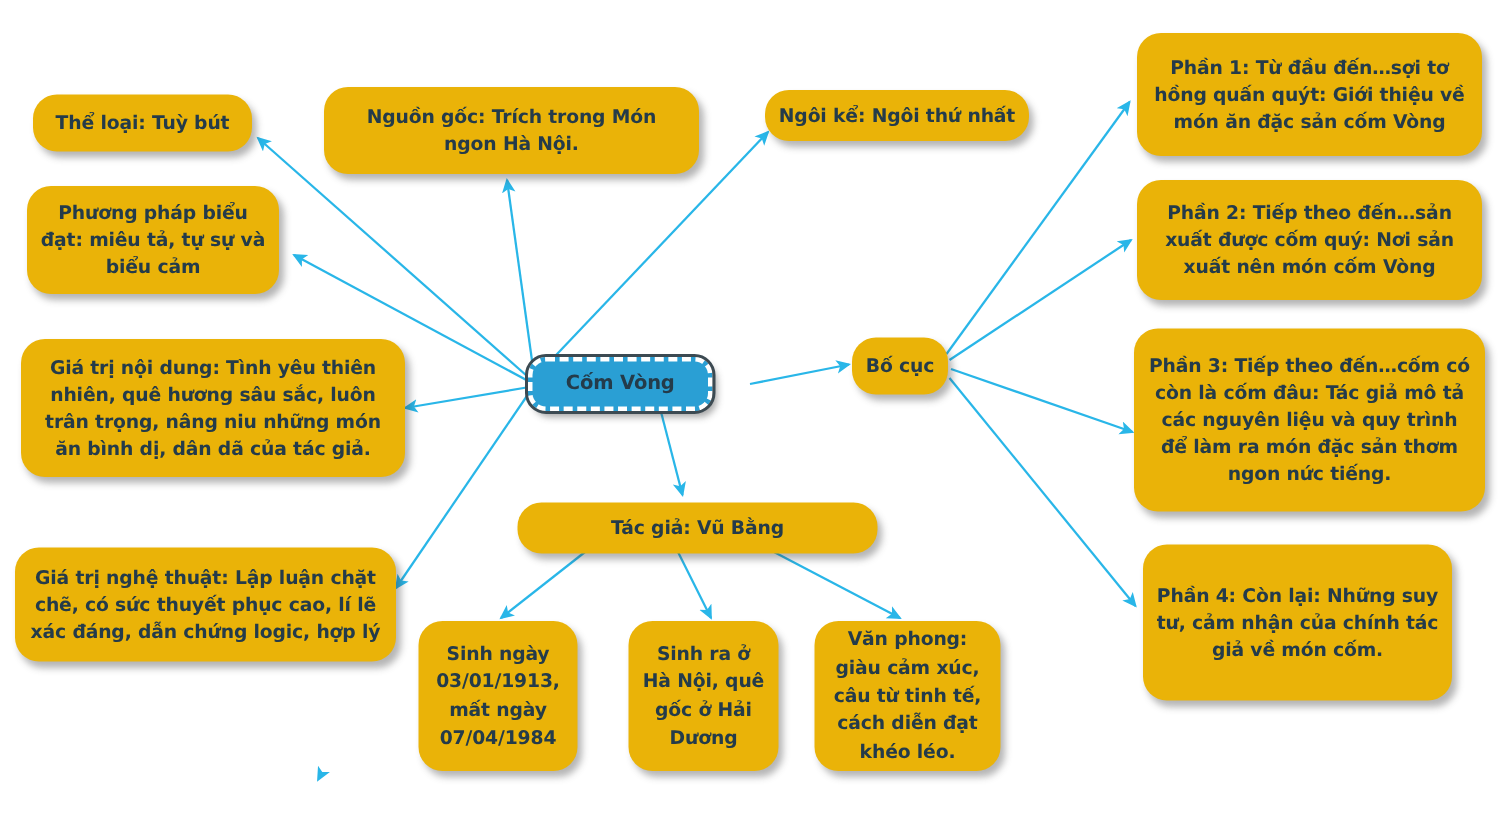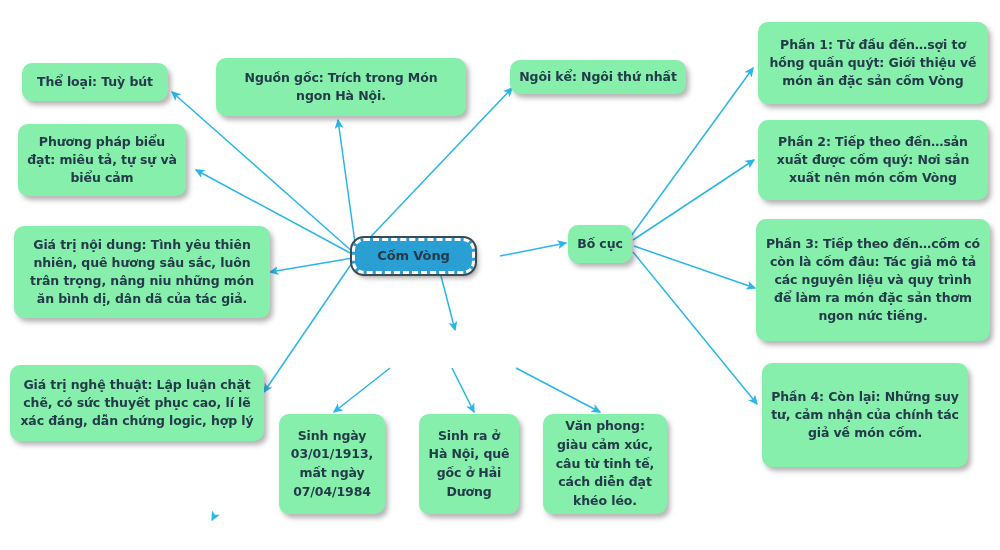--- a/index.html
+++ b/index.html
@@ -19,23 +19,23 @@
     position: absolute;
     left: 0;
     top: 0;
     width: 1000px;
     height: 550px;
     pointer-events: none;
   }
   .node {
     position: absolute;
     box-sizing: border-box;
-    background: #86efac;
+    background: #eab308;
     color: #243b4a;
-    border-radius: 10px;
+    border-radius: 16px;
     display: flex;
     align-items: center;
     justify-content: center;
     text-align: center;
     font-weight: bold;
     font-size: 12.5px;
     line-height: 1.45;
     padding: 6px 9px;
     box-shadow: 3px 4px 5px rgba(60,60,60,0.38);
     letter-spacing: -0.1px;
@@ -106,20 +106,23 @@
   </div>
 
   <div class="node" style="left:510px; top:60px; width:176px; height:34px;">
     <span>Ngôi kể: Ngôi thứ nhất</span>
   </div>
 
   <div class="node center" style="left:352px; top:238px; width:123px; height:36px;border-radius:12px;">
     <span>Cốm Vòng</span>
   </div>
 
+  <div class="node" style="left:345px; top:335px; width:240px; height:34px;">
+    <span>Tác giả: Vũ Bằng</span>
+  </div>
 
   <div class="node tight" style="left:279px; top:414px; width:106px; height:100px;">
     <span>Sinh ngày 03/01/1913, mất ngày 07/04/1984</span>
   </div>
 
   <div class="node tight" style="left:419px; top:414px; width:100px; height:100px;">
     <span>Sinh ra ở Hà Nội, quê gốc ở Hải Dương</span>
   </div>
 
   <div class="node tight" style="left:543px; top:414px; width:124px; height:100px;text-align:center;">

